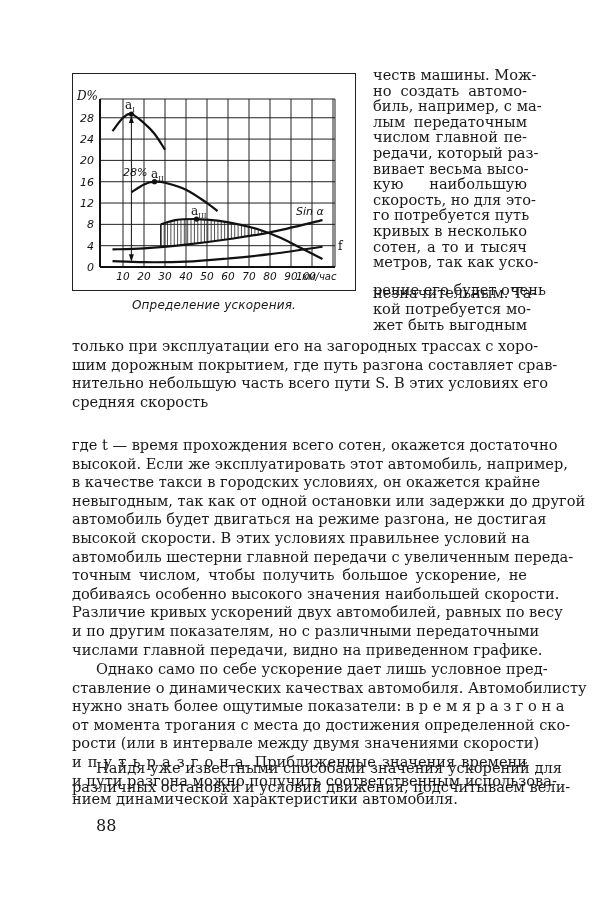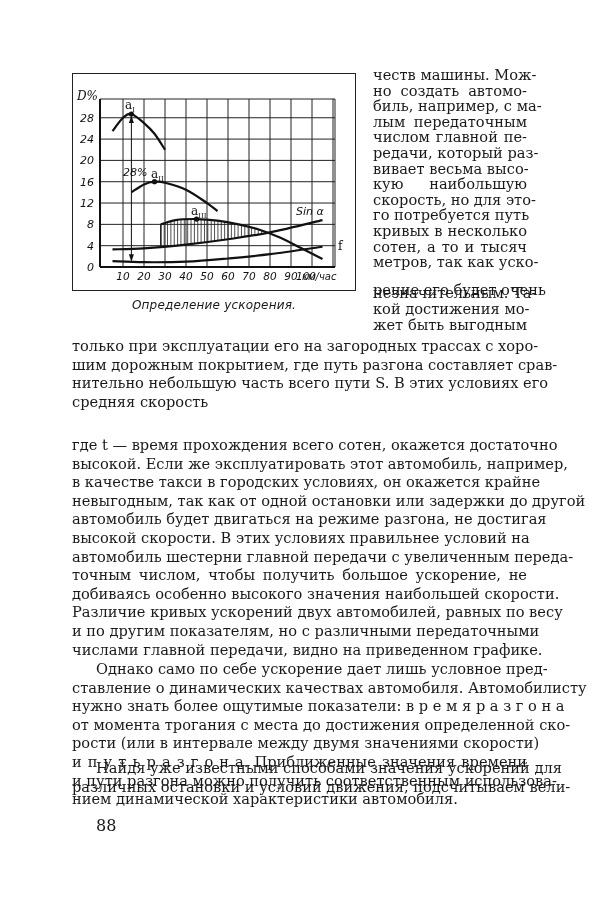--- a/index.html
+++ b/index.html
@@ -162,21 +162,21 @@
       <div class="line rcol" style="top: 144px;">редачи, который раз-</div>
       <div class="line rcol" style="top: 159.6px;">вивает весьма высо-</div>
       <div class="line rcol" style="top: 175.2px;">кую наибольшую</div>
       <div class="line rcol" style="top: 190.8px;">скорость, но для это-</div>
       <div class="line rcol" style="top: 206.4px;">го потребуется путь</div>
       <div class="line rcol" style="top: 222px;">кривых в несколько</div>
       <div class="line rcol" style="top: 237.6px;">сотен, а то и тысяч</div>
       <div class="line rcol" style="top: 253.2px;">метров, так как уско-</div>
       <div class="line rcol" style="top: 268.8px; margin-top: 12px;">рение его будет очень</div>
       <div class="line rcol" style="top: 284.4px;">незначительным. Та-</div>
-      <div class="line rcol" style="top: 300px;">кой достижения мо-</div>
+      <div class="line rcol" style="top: 300px;">кой потребуется мо-</div>
       <div class="line rcol" style="top: 315.6px;">жет быть выгодным</div>
     </div>
 
   <div id="body1">
       <div class="line full" style="top: 337px;">только при эксплуатации его на загородных трассах с хоро-</div>
       <div class="line full" style="top: 355.5px;">шим дорожным покрытием, где путь разгона составляет срав-</div>
       <div class="line full" style="top: 374px;">нительно небольшую часть всего пути S. В этих условиях его</div>
       <div class="line full last" style="top: 392.5px;">средняя скорость</div>
     </div>
 

